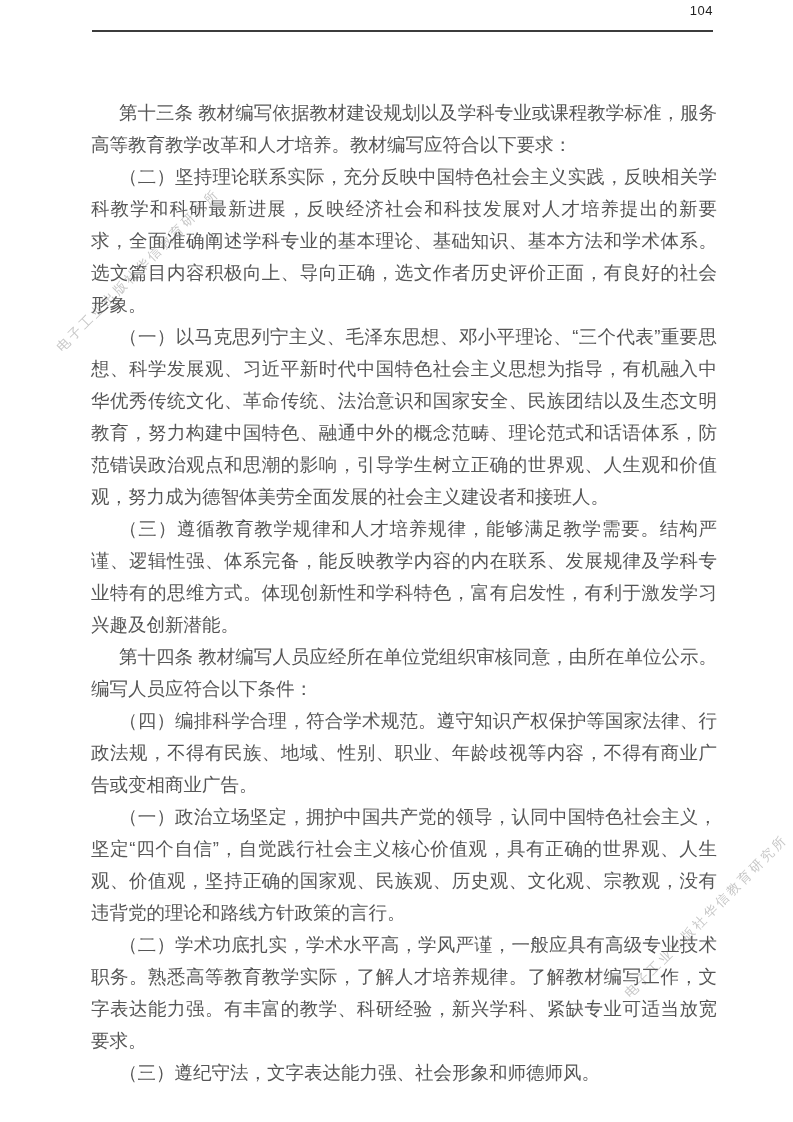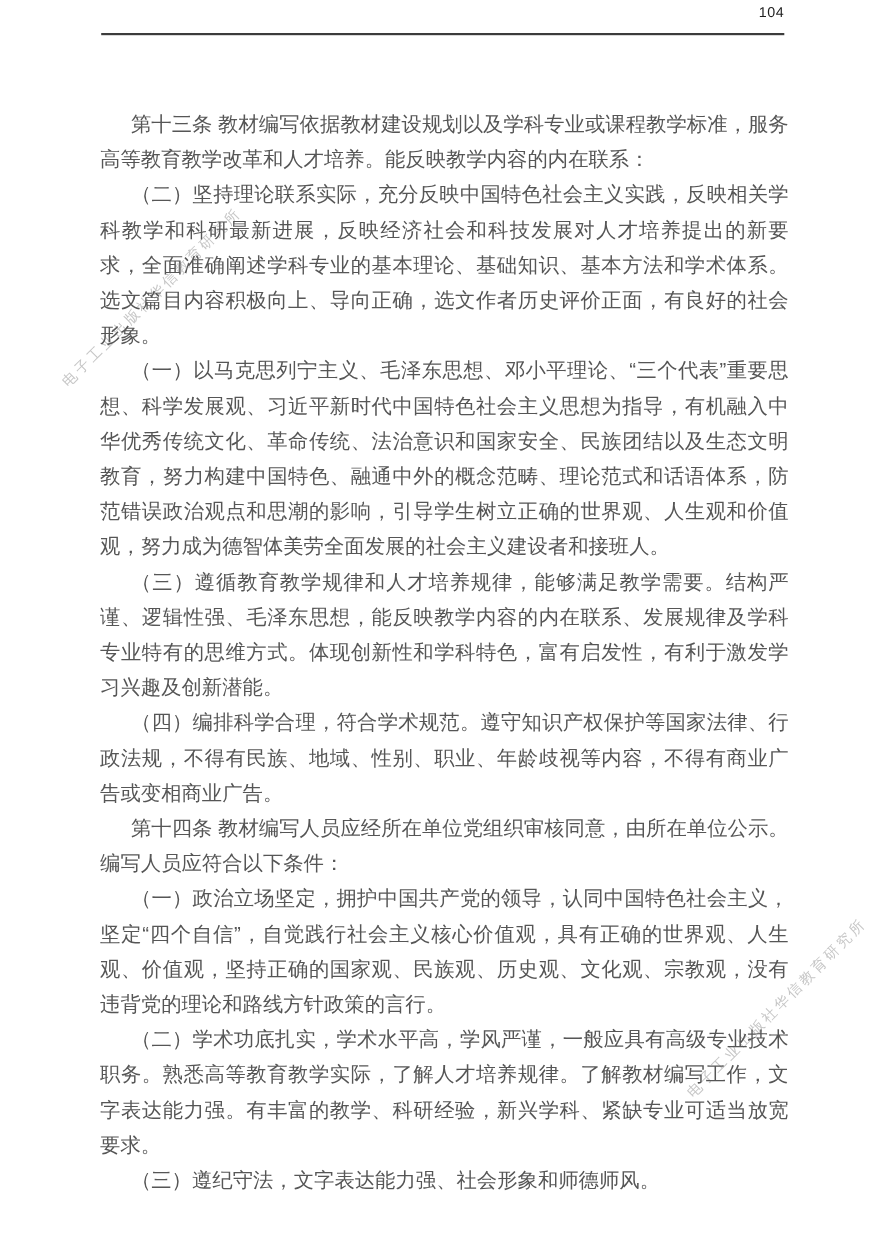--- a/index.html
+++ b/index.html
@@ -75,24 +75,24 @@
   <span class="wm wm-left">电子工业出版社华信教育研究所</span>
 
   <span class="wm wm-right">电子工业出版社华信教育研究所</span>
 
   <header>
     <div class="pagenum">104</div>
     <div class="rule"></div>
   </header>
 
   <main>
-    <p>第十三条 教材编写依据教材建设规划以及学科专业或课程教学标准，服务高等教育教学改革和人才培养。能反映教学内容的内在联系：</p>
+    <p>第十三条 教材编写依据教材建设规划以及学科专业或课程教学标准，服务高等教育教学改革和人才培养。教材编写应符合以下要求：</p>
     <p>（二）坚持理论联系实际，充分反映中国特色社会主义实践，反映相关学科教学和科研最新进展，反映经济社会和科技发展对人才培养提出的新要求，全面准确阐述学科专业的基本理论、基础知识、基本方法和学术体系。选文篇目内容积极向上、导向正确，选文作者历史评价正面，有良好的社会形象。</p>
     <p>（一）以马克思列宁主义、毛泽东思想、邓小平理论、“三个代表”重要思想、科学发展观、习近平新时代中国特色社会主义思想为指导，有机融入中华优秀传统文化、革命传统、法治意识和国家安全、民族团结以及生态文明教育，努力构建中国特色、融通中外的概念范畴、理论范式和话语体系，防范错误政治观点和思潮的影响，引导学生树立正确的世界观、人生观和价值观，努力成为德智体美劳全面发展的社会主义建设者和接班人。</p>
-    <p>（三）遵循教育教学规律和人才培养规律，能够满足教学需要。结构严谨、逻辑性强、毛泽东思想，能反映教学内容的内在联系、发展规律及学科专业特有的思维方式。体现创新性和学科特色，富有启发性，有利于激发学习兴趣及创新潜能。</p>
+    <p>（三）遵循教育教学规律和人才培养规律，能够满足教学需要。结构严谨、逻辑性强、体系完备，能反映教学内容的内在联系、发展规律及学科专业特有的思维方式。体现创新性和学科特色，富有启发性，有利于激发学习兴趣及创新潜能。</p>
+    <p>第十四条 教材编写人员应经所在单位党组织审核同意，由所在单位公示。编写人员应符合以下条件：</p>
     <p>（四）编排科学合理，符合学术规范。遵守知识产权保护等国家法律、行政法规，不得有民族、地域、性别、职业、年龄歧视等内容，不得有商业广告或变相商业广告。</p>
-    <p>第十四条 教材编写人员应经所在单位党组织审核同意，由所在单位公示。编写人员应符合以下条件：</p>
     <p>（一）政治立场坚定，拥护中国共产党的领导，认同中国特色社会主义，坚定“四个自信”，自觉践行社会主义核心价值观，具有正确的世界观、人生观、价值观，坚持正确的国家观、民族观、历史观、文化观、宗教观，没有违背党的理论和路线方针政策的言行。</p>
     <p>（二）学术功底扎实，学术水平高，学风严谨，一般应具有高级专业技术职务。熟悉高等教育教学实际，了解人才培养规律。了解教材编写工作，文字表达能力强。有丰富的教学、科研经验，新兴学科、紧缺专业可适当放宽要求。</p>
     <p>（三）遵纪守法，文字表达能力强、社会形象和师德师风。</p>
   </main>
 
 </div>
 
 </body></html>

